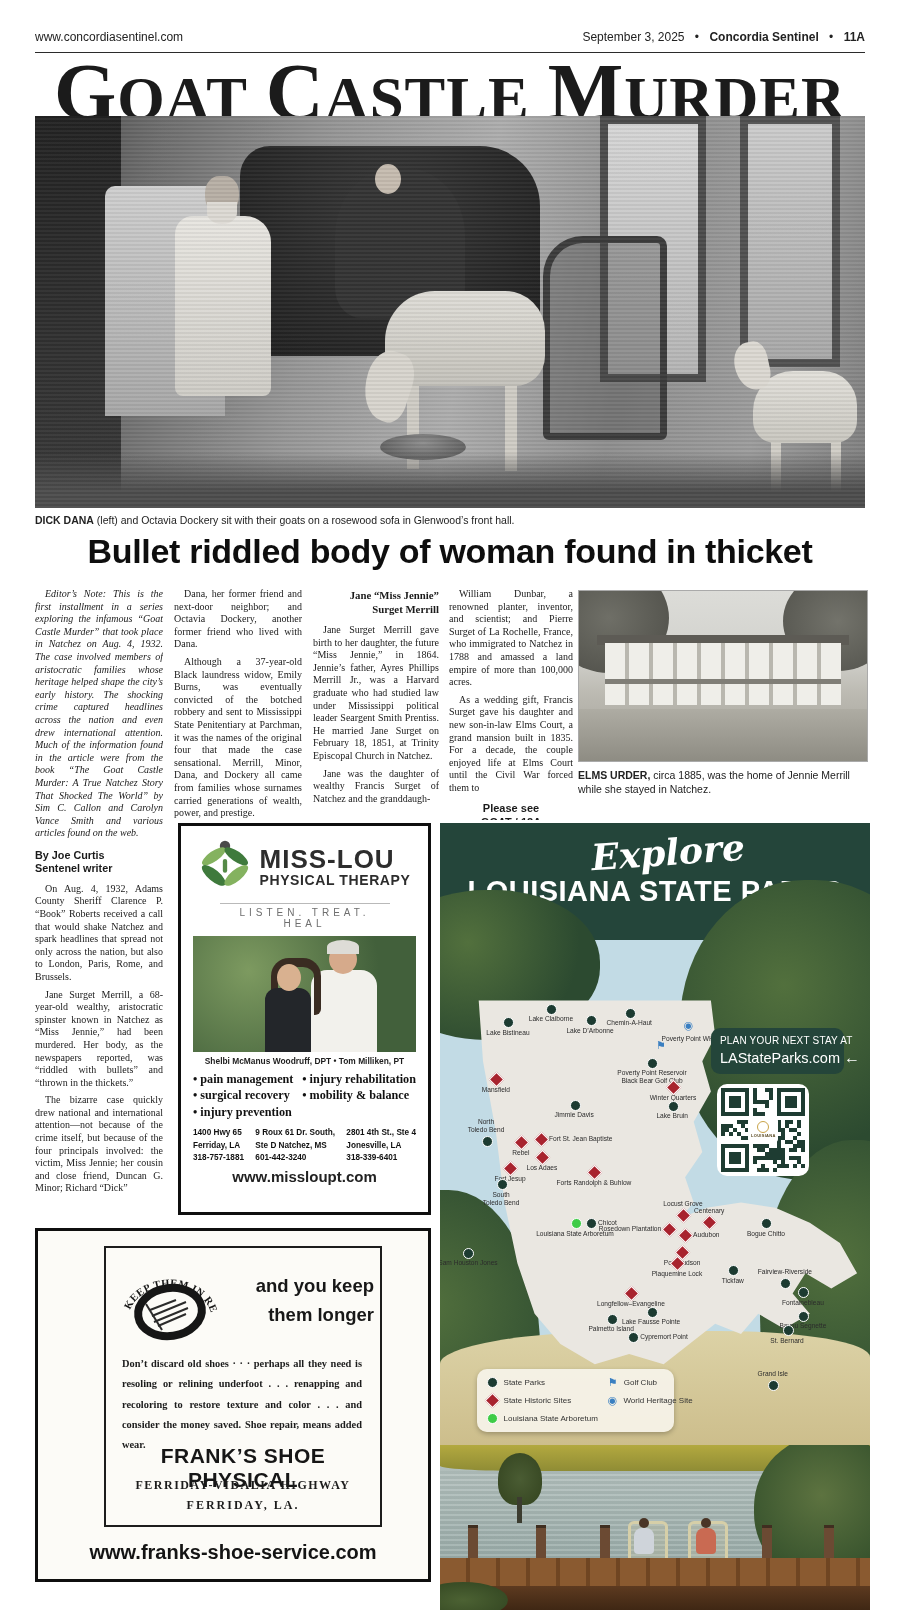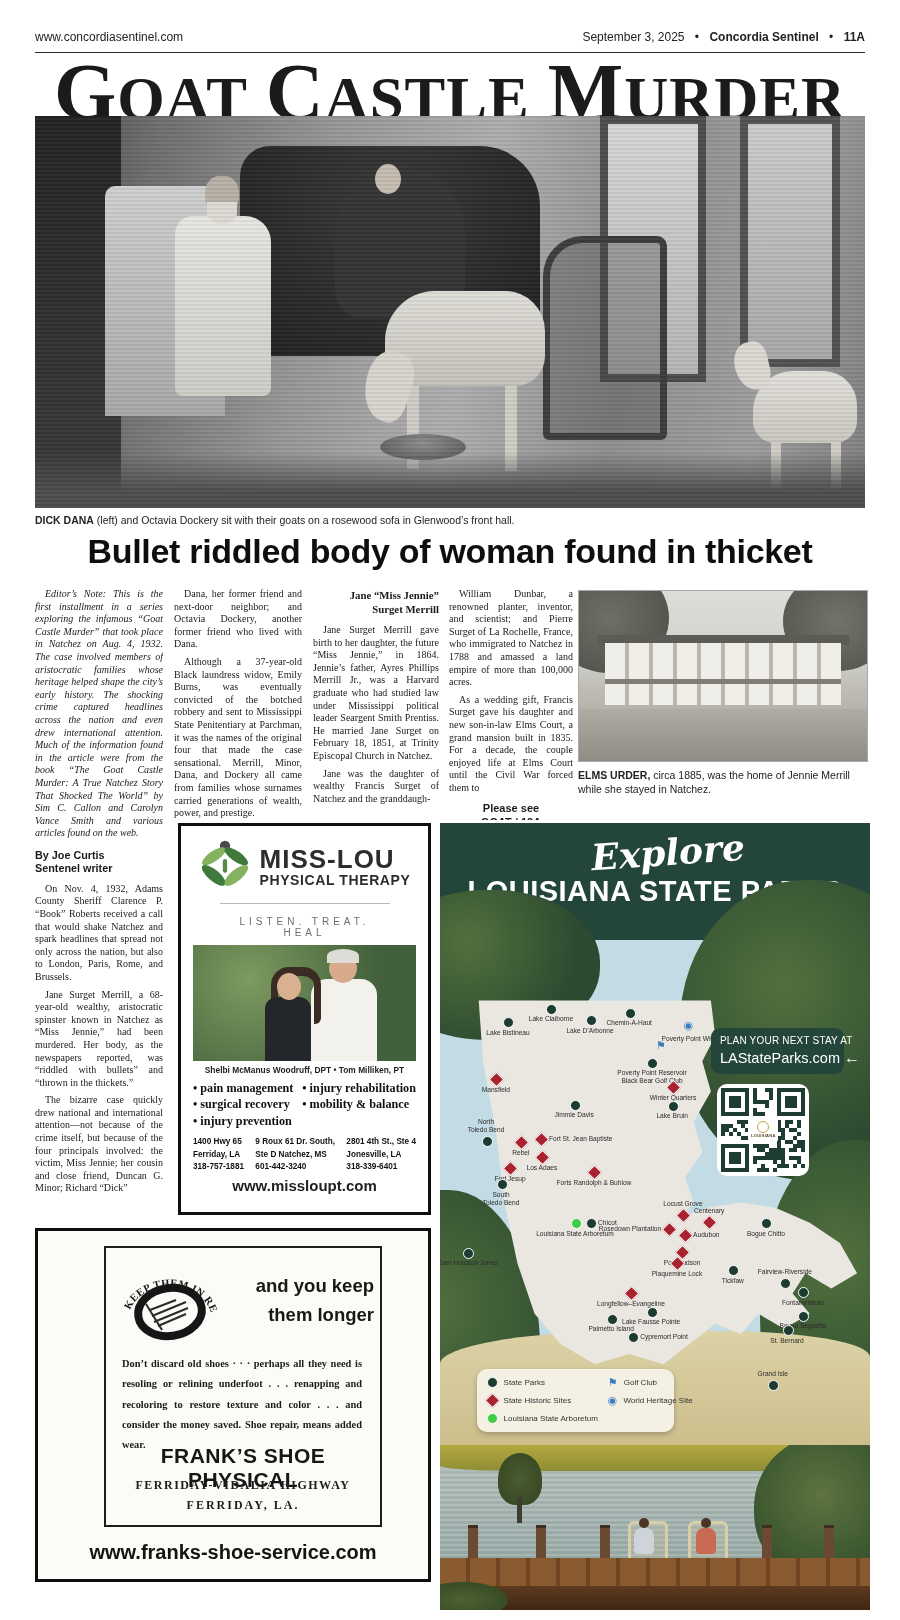--- a/index.html
+++ b/index.html
@@ -68,21 +68,21 @@
   .ep-roof{position:absolute;left:18px;top:44px;width:252px;height:10px;background:#5d5b55;}
   .ep-porch{position:absolute;left:26px;top:88px;width:236px;height:5px;background:#807e77;}
   .ep-lawn{position:absolute;left:0;bottom:0;width:100%;height:52px;background:linear-gradient(#aeaca3,#8e8c83);}
   .elms-caption{position:absolute;left:578px;top:768px;width:288px;font-family:"Liberation Sans",sans-serif;font-size:10.5px;line-height:1.35;color:#222;}
 
   
   .misslou{position:absolute;left:178px;top:823px;width:253px;height:392px;border:3px solid #0f0f0f;background:#fff;box-sizing:border-box;font-family:"Liberation Sans",sans-serif;color:#2b2b2b;}
   .ml-logo-row{display:flex;justify-content:center;align-items:center;gap:9px;margin-top:10px;}
   .ml-logo-name{font-size:26px;font-weight:700;letter-spacing:1px;line-height:1;color:#2d2d2d;}
   .ml-logo-sub{font-size:14px;font-weight:700;letter-spacing:.6px;line-height:1.2;color:#2d2d2d;}
-  .ml-tagline{width:170px;margin:5px auto 0 auto;padding-top:12px;border-top:1px solid #b9b9b9;text-align:center;font-size:10px;letter-spacing:4px;color:#6e6e6e;}
+  .ml-tagline{width:170px;margin:5px auto 0 auto;padding-top:3px;border-top:1px solid #b9b9b9;text-align:center;font-size:10px;letter-spacing:4px;color:#6e6e6e;}
   .ml-photo{position:relative;margin:7px 12px 0 12px;height:116px;overflow:hidden;background:radial-gradient(circle at 25% 30%,#7d9a60,#42603b 70%),#42603b;}
   .ml-man{position:absolute;left:118px;top:34px;width:66px;height:82px;background:#f2f1ec;border-radius:16px 16px 0 0;}
   .ml-man-head{position:absolute;left:136px;top:8px;width:28px;height:30px;background:#d6aa8b;border-radius:50%;}
   .ml-man-hair{position:absolute;left:134px;top:4px;width:32px;height:14px;background:#dddcd6;border-radius:50% 50% 0 0;}
   .ml-woman{position:absolute;left:72px;top:52px;width:46px;height:64px;background:#23262a;border-radius:12px 12px 0 0;}
   .ml-woman-head{position:absolute;left:84px;top:28px;width:24px;height:27px;background:#d9b190;border-radius:50%;}
   .ml-woman-hair{position:absolute;left:78px;top:22px;width:36px;height:48px;background:transparent;border-left:7px solid #3a2c22;border-right:7px solid #3a2c22;border-top:9px solid #3a2c22;border-radius:18px 18px 6px 6px;}
   .ml-names{margin-top:4px;text-align:center;font-size:8.4px;font-weight:700;color:#1e1e1e;}
   .ml-services{display:flex;justify-content:space-between;padding:5px 12px 0 12px;font-family:"Liberation Serif",serif;font-weight:700;font-size:12.2px;line-height:1.35;color:#111;}
   .ml-locs{display:flex;justify-content:space-between;padding:7px 12px 0 12px;font-size:8.2px;font-weight:700;line-height:1.5;color:#111;}
@@ -197,21 +197,21 @@
     <div class="lp-floor"></div>
     <div class="lp-grain"></div>
   </div>
   <div class="lead-caption"><b>DICK DANA</b><span> (left) and Octavia Dockery sit with their goats on a rosewood sofa in Glenwood’s front hall.</span></div>
 
   <h2 class="headline">Bullet riddled body of woman found in thicket</h2>
 
   <div class="col c1">
     <p class="ed-note">Editor’s Note: This is the first installment in a series exploring the infamous “Goat Castle Murder” that took place in Natchez on Aug. 4, 1932. The case involved members of aristocratic families whose heritage helped shape the city’s early history. The shocking crime captured headlines across the nation and even drew international attention. Much of the information found in the article were from the book “The Goat Castle Murder: A True Natchez Story That Shocked The World” by Sim C. Callon and Carolyn Vance Smith and various articles found on the web.</p>
     <p class="byline"><span>By Joe Curtis</span><br><span>Sentenel writer</span></p>
-    <p>On Nov. 4, 1932, Adams County Sheriff Clarence P. “Book” Roberts received a call that would shake Natchez and spark headlines that spread not only across the nation, but also to London, Paris, Rome, and Brussels.</p>
+    <p>On Aug. 4, 1932, Adams County Sheriff Clarence P. “Book” Roberts received a call that would shake Natchez and spark headlines that spread not only across the nation, but also to London, Paris, Rome, and Brussels.</p>
     <p>Jane Surget Merrill, a 68-year-old wealthy, aristocratic spinster known in Natchez as “Miss Jennie,” had been murdered. Her body, as the newspapers reported, was “riddled with bullets” and “thrown in the thickets.”</p>
     <p>The bizarre case quickly drew national and international attention—not because of the crime itself, but because of the four principals involved: the victim, Miss Jennie; her cousin and close friend, Duncan G. Minor; Richard “Dick”</p>
   </div>
   <div class="col c2">
     <p>Dana, her former friend and next-door neighbor; and Octavia Dockery, another former friend who lived with Dana.</p>
     <p>Although a 37-year-old Black laundress widow, Emily Burns, was eventually convicted of the botched robbery and sent to Mississippi State Penitentiary at Parchman, it was the names of the original four that made the case sensational. Merrill, Minor, Dana, and Dockery all came from families whose surnames carried generations of wealth, power, and prestige.</p>
   </div>
   <div class="col c3">
     <div class="col3-head"><span>Jane “Miss Jennie”</span><br><span>Surget Merrill</span></div>
     <p>Jane Surget Merrill gave birth to her daughter, the future “Miss Jennie,” in 1864. Jennie’s father, Ayres Phillips Merrill Jr., was a Harvard graduate who had studied law under Mississippi political leader Seargent Smith Prentiss. He married Jane Surget on February 18, 1851, at Trinity Episcopal Church in Natchez.</p>

